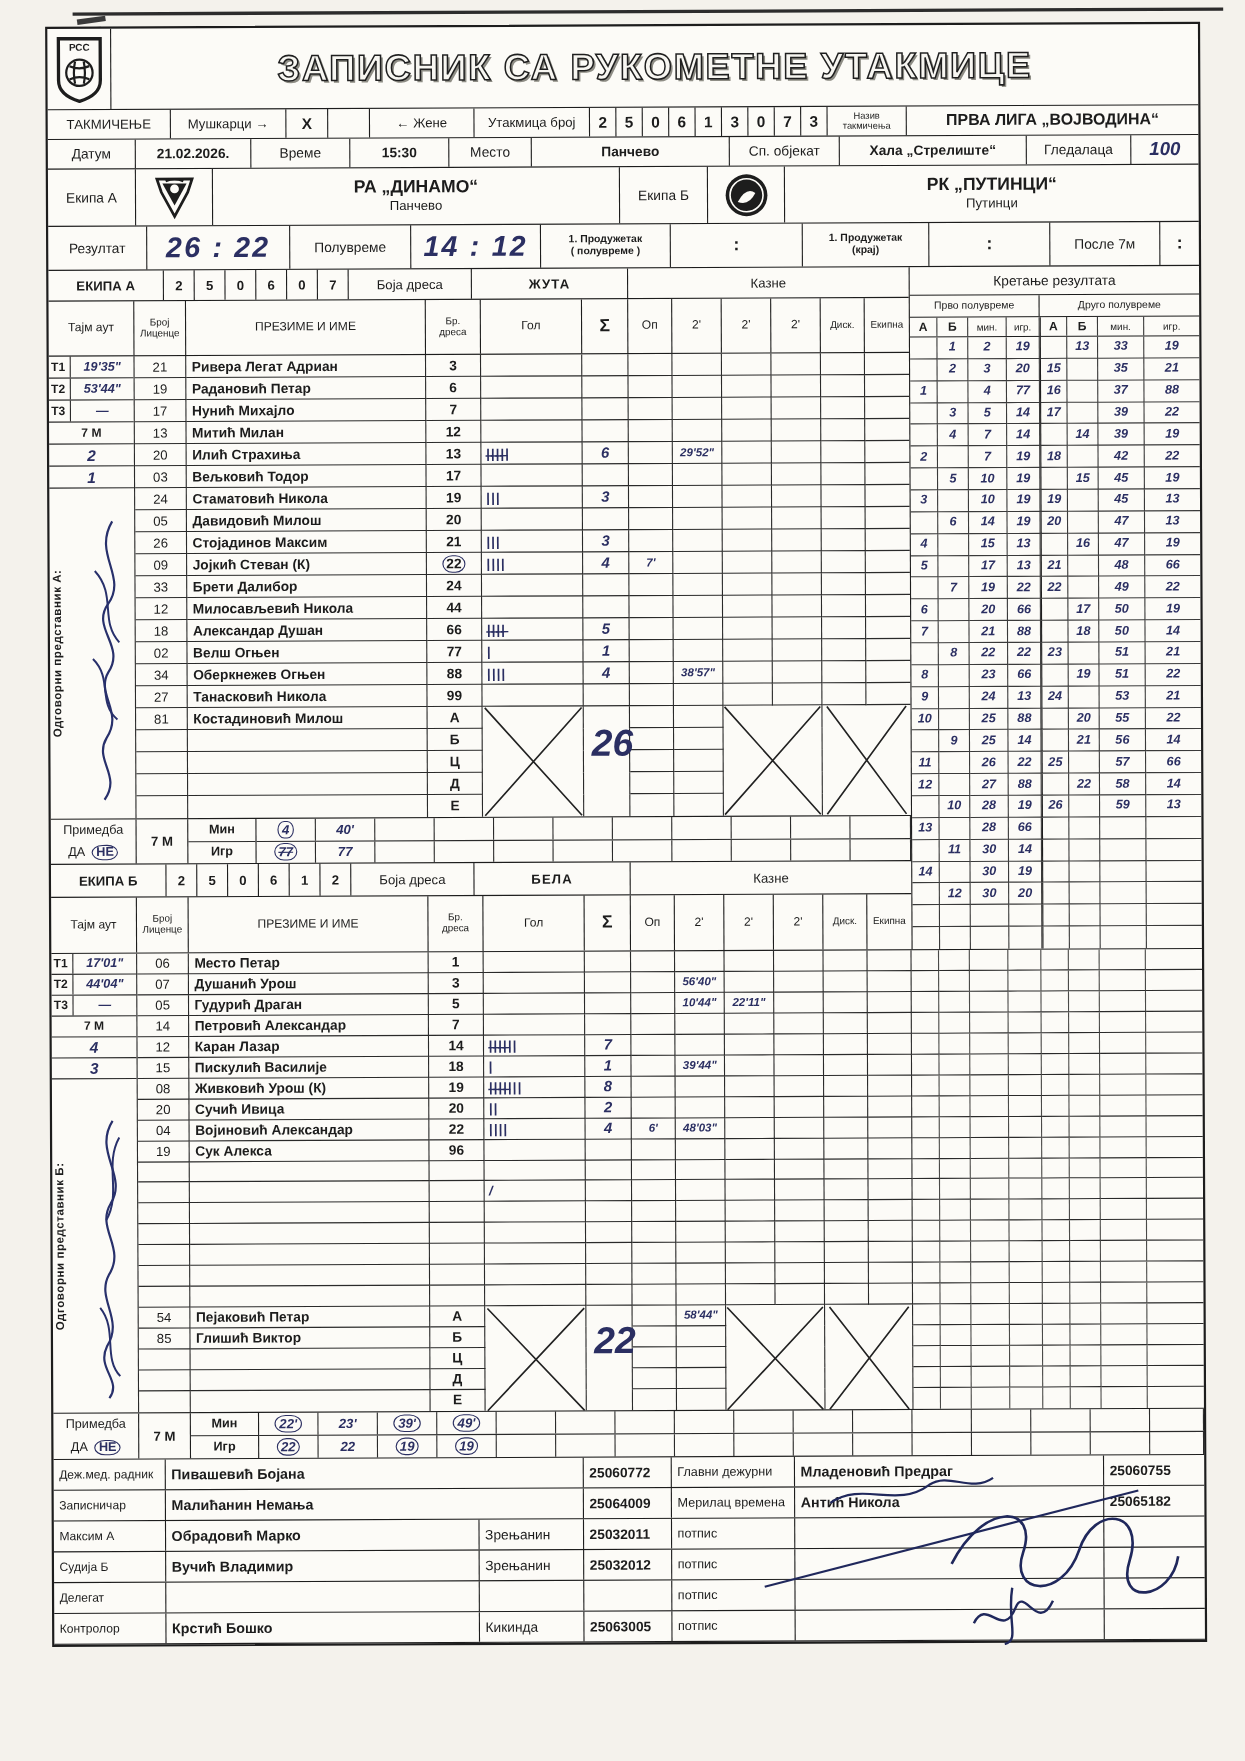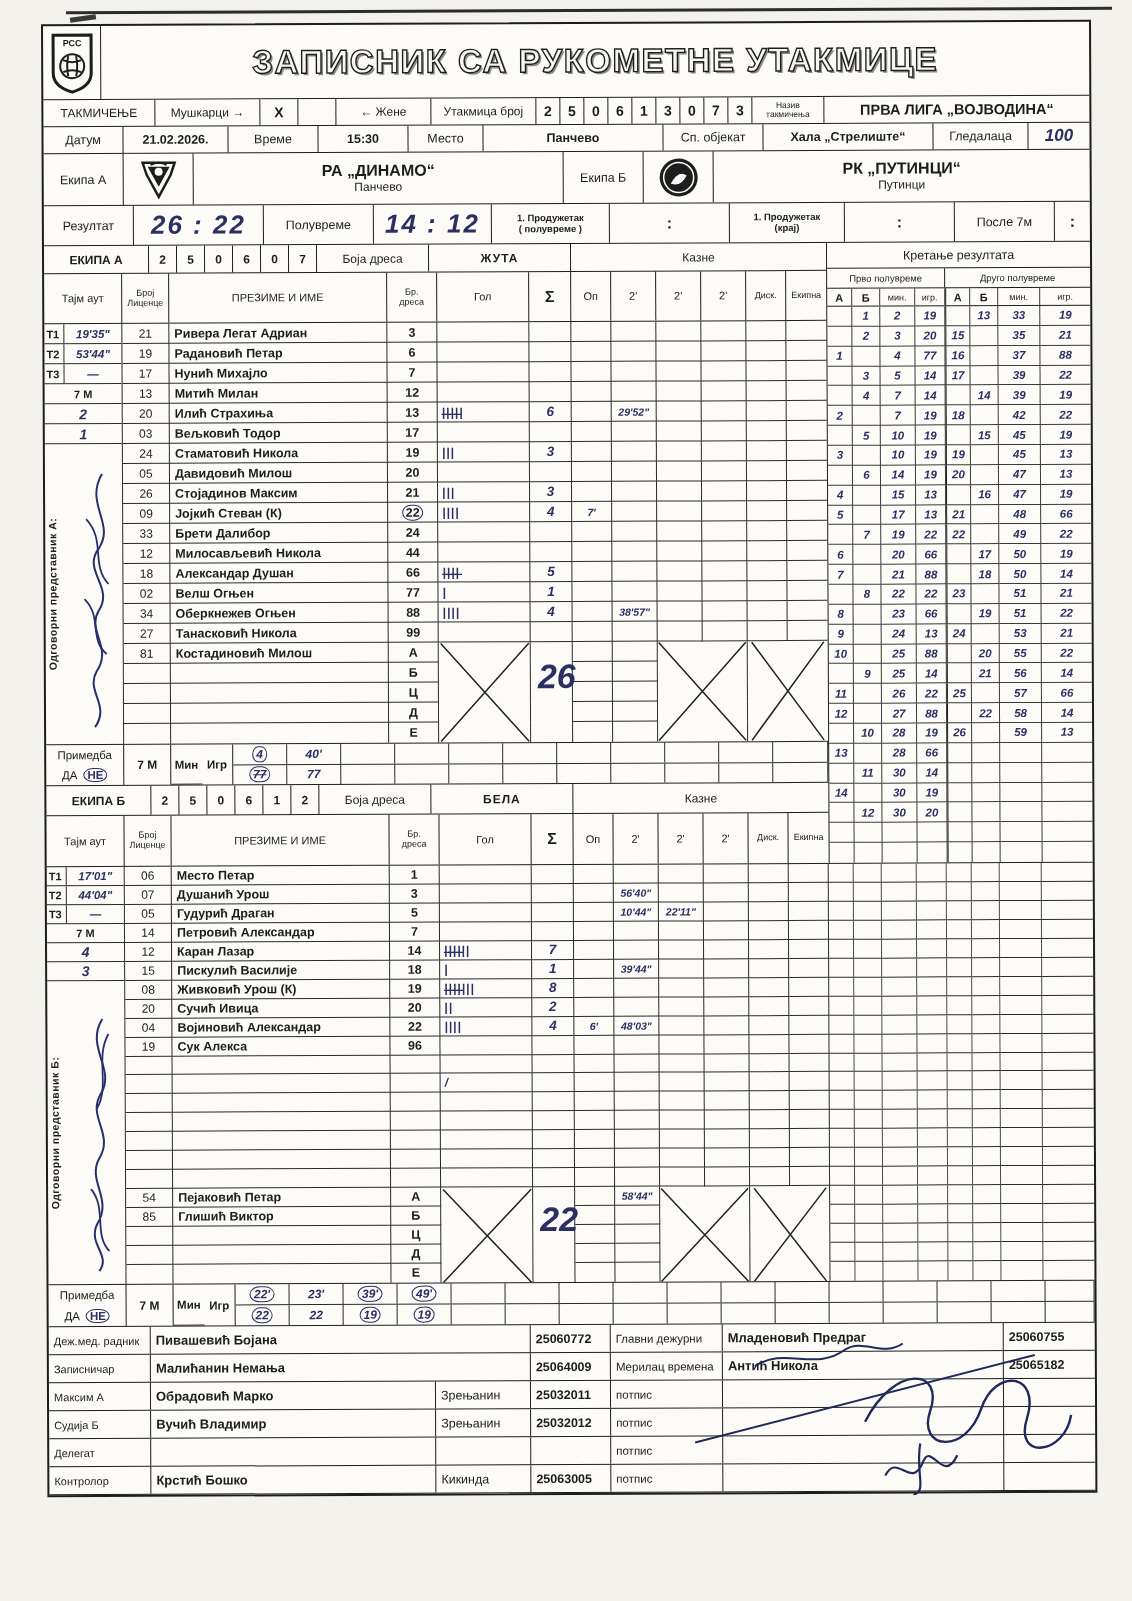--- a/index.html
+++ b/index.html
@@ -106,21 +106,21 @@
 
   
   .g8 { border-right:1px solid #4a4a48; border-bottom:1px solid #4a4a48; }
 
   
   .prim { display:flex; height:42px; border-bottom:1.8px solid #1d1d1d; }
   .prim .pc { border-right:1.6px solid #1d1d1d; }
   .primlab { flex:0 0 78px; display:flex; flex-direction:column; font-size:11.5px; }
   .primlab > div { flex:1; display:flex; align-items:center; justify-content:center; gap:6px; }
   .prim7 { flex:0 0 47px; display:flex; align-items:center; justify-content:center; font-weight:bold; font-size:12px; }
-  .minigr { flex:0 0 62px; display:flex; flex-direction:row; }
+  .minigr { flex:0 0 62px; display:flex; flex-direction:column; }
   .minigr > div, .vals > div { flex:1; display:flex; align-items:center; }
   .minigr > div { justify-content:center; font-weight:bold; font-size:11.5px; border-bottom:1.2px solid #2a2a2a; }
   .minigr > div:last-child { border-bottom:none; }
   .vals { flex:1; display:flex; flex-direction:column; }
   .vals > div { border-bottom:1.2px solid #2a2a2a; }
   .vals > div:last-child { border-bottom:none; }
   .vcell { flex:0 0 54px; border-right:1.2px solid #2a2a2a; align-self:stretch; display:flex; align-items:center; justify-content:center; font-size:12px; }
   .vfill { flex:1; }
 
   

